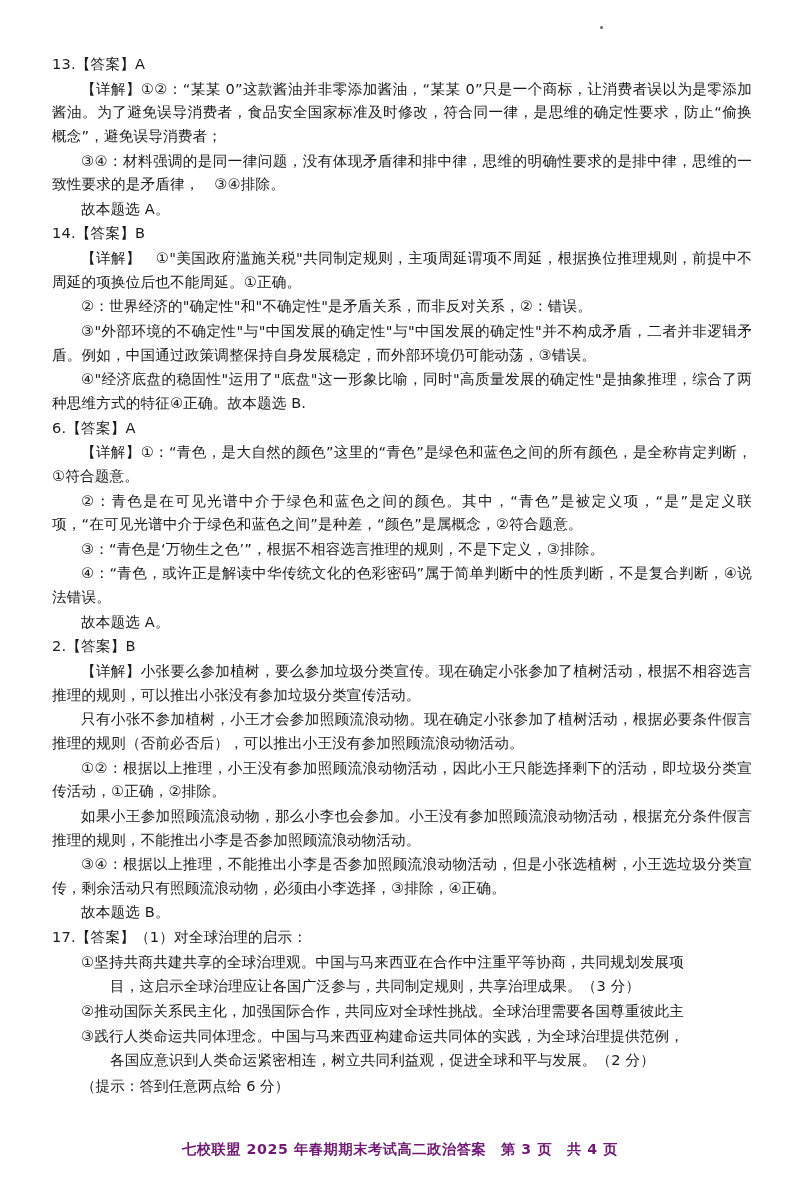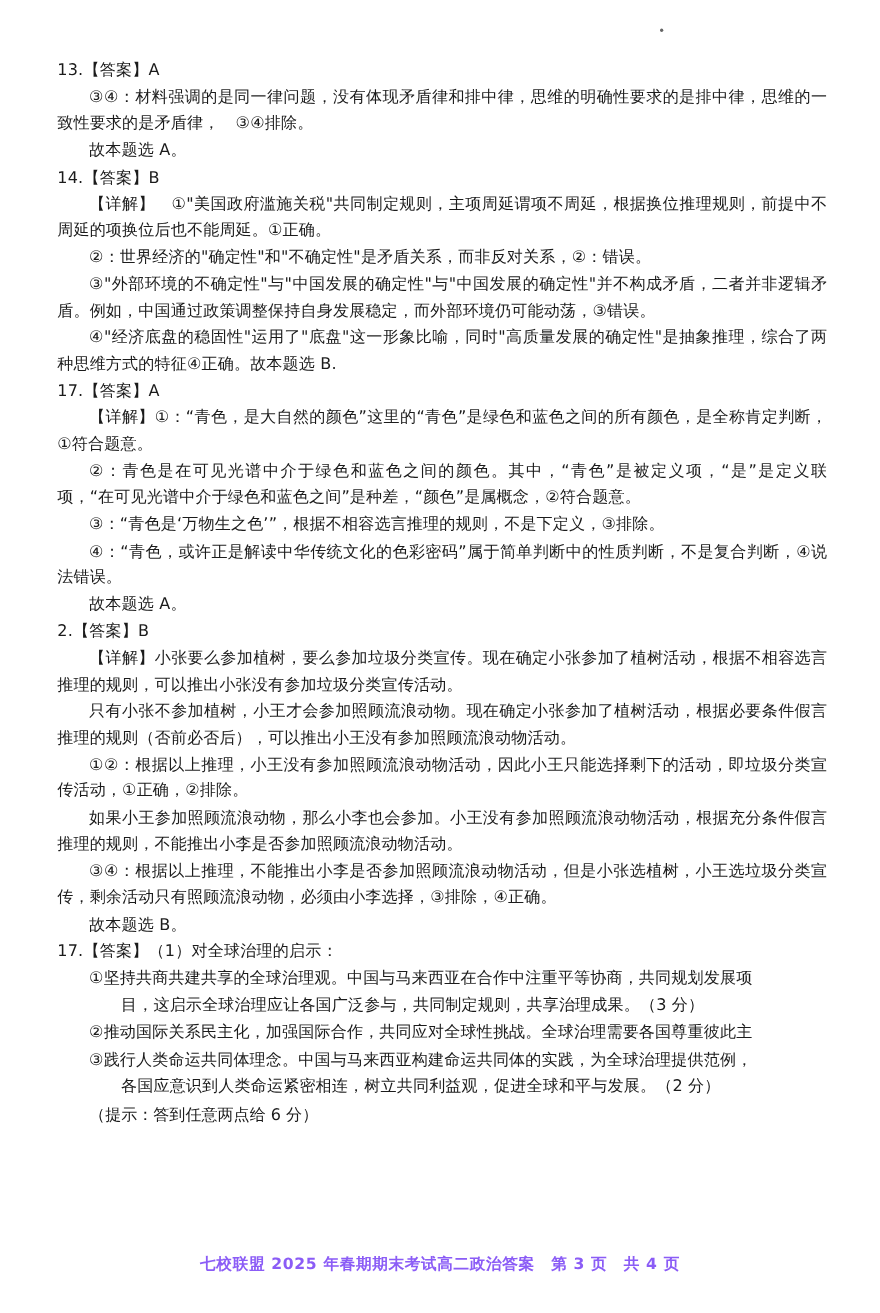--- a/index.html
+++ b/index.html
@@ -86,48 +86,49 @@
   }
   .footer {
     position: absolute;
     left: 0;
     top: 1140px;
     width: 800px;
     text-align: center;
     font-size: 14.2px;
     font-weight: bold;
     letter-spacing: 0.6px;
-    color: #8b5cf6;
+    color: #701a75;
   }
 </style>
 </head>
 <body>
 
 <div class="page">
 
   <div class="dot"></div>
 
   <div class="content">
 
     <div class="qblock">
       <div class="qhead">13.【答案】A</div>
+      <div class="para">【详解】①②：“某某 0”这款酱油并非零添加酱油，“某某 0”只是一个商标，让消费者误以为是零添加酱油。为了避免误导消费者，食品安全国家标准及时修改，符合同一律，是思维的确定性要求，防止“偷换概念”，避免误导消费者；</div>
       <div class="para">③④：材料强调的是同一律问题，没有体现矛盾律和排中律，思维的明确性要求的是排中律，思维的一致性要求的是矛盾律，　③④排除。</div>
       <div class="para">故本题选 A。</div>
     </div>
 
     <div class="qblock">
       <div class="qhead">14.【答案】B</div>
       <div class="para">【详解】　①"美国政府滥施关税"共同制定规则，主项周延谓项不周延，根据换位推理规则，前提中不周延的项换位后也不能周延。①正确。</div>
       <div class="para">②：世界经济的"确定性"和"不确定性"是矛盾关系，而非反对关系，②：错误。</div>
       <div class="para">③"外部环境的不确定性"与"中国发展的确定性"与"中国发展的确定性"并不构成矛盾，二者并非逻辑矛盾。例如，中国通过政策调整保持自身发展稳定，而外部环境仍可能动荡，③错误。</div>
       <div class="para">④"经济底盘的稳固性"运用了"底盘"这一形象比喻，同时"高质量发展的确定性"是抽象推理，综合了两种思维方式的特征④正确。故本题选 B.</div>
     </div>
 
     <div class="qblock">
-      <div class="qhead">17.【答案】A</div>
+      <div class="qhead">6.【答案】A</div>
       <div class="para">【详解】①：“青色，是大自然的颜色”这里的“青色”是绿色和蓝色之间的所有颜色，是全称肯定判断，①符合题意。</div>
       <div class="para">②：青色是在可见光谱中介于绿色和蓝色之间的颜色。其中，“青色”是被定义项，“是”是定义联项，“在可见光谱中介于绿色和蓝色之间”是种差，“颜色”是属概念，②符合题意。</div>
       <div class="para">③：“青色是‘万物生之色’”，根据不相容选言推理的规则，不是下定义，③排除。</div>
       <div class="para">④：“青色，或许正是解读中华传统文化的色彩密码”属于简单判断中的性质判断，不是复合判断，④说法错误。</div>
       <div class="para">故本题选 A。</div>
     </div>
 
     <div class="qblock">
       <div class="qhead">2.【答案】B</div>
       <div class="para">【详解】小张要么参加植树，要么参加垃圾分类宣传。现在确定小张参加了植树活动，根据不相容选言推理的规则，可以推出小张没有参加垃圾分类宣传活动。</div>

